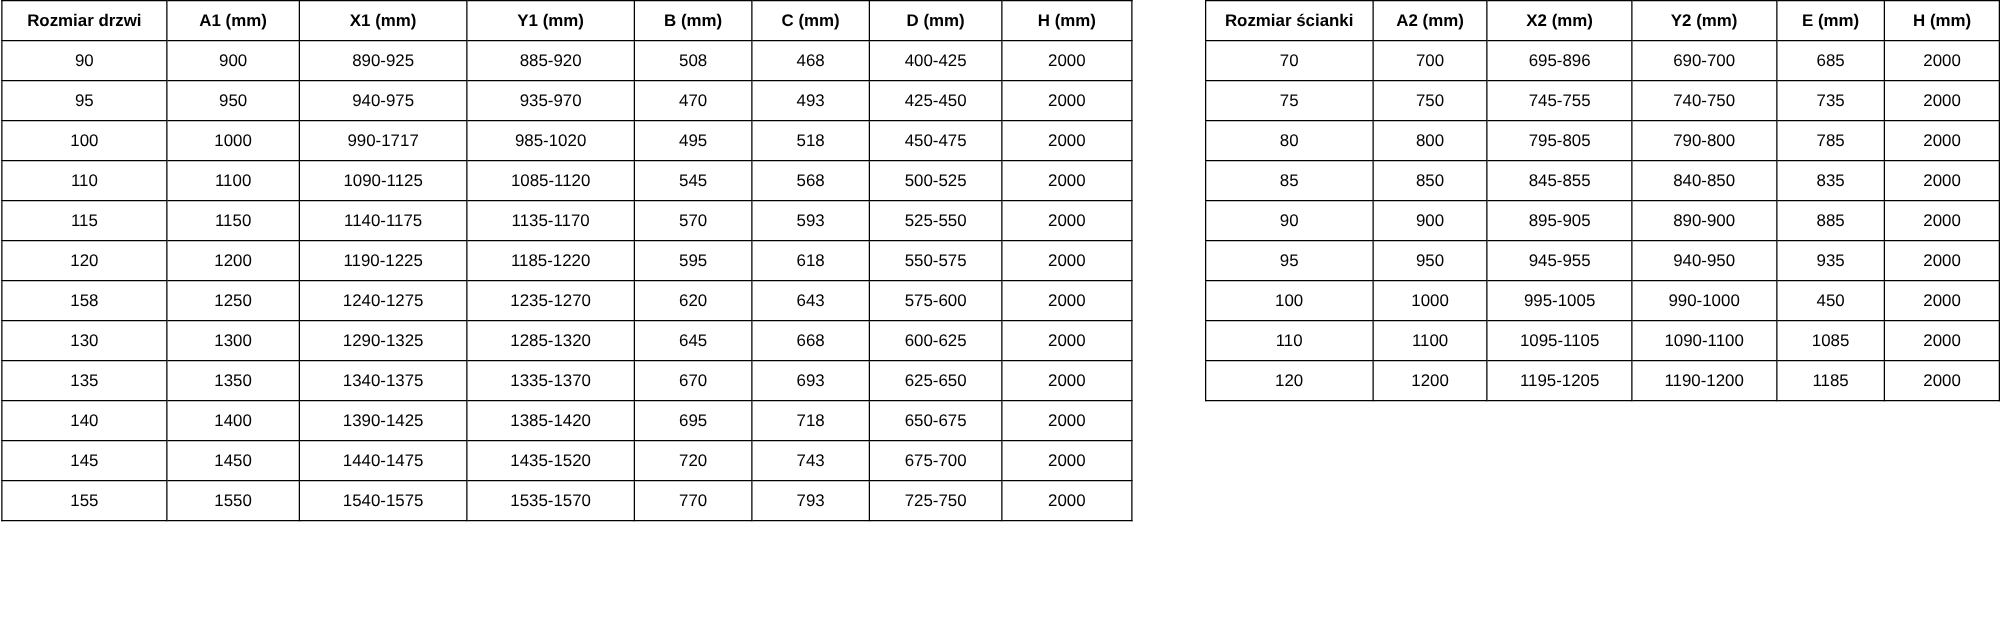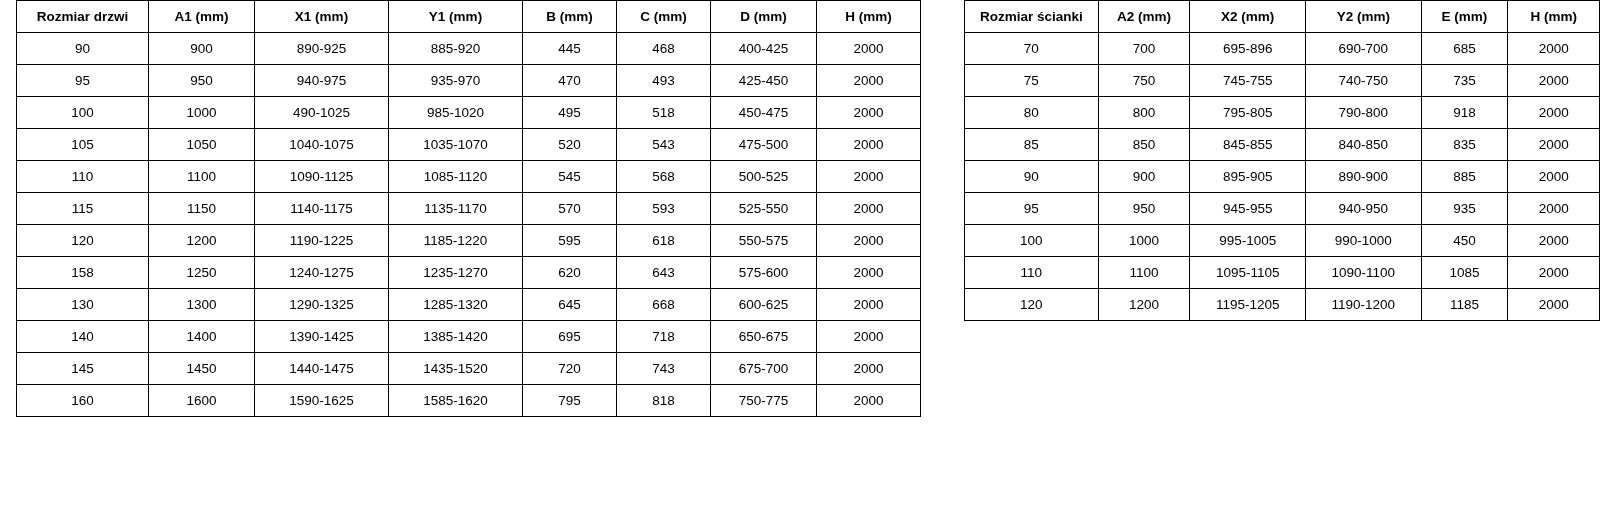--- a/index.html
+++ b/index.html
@@ -16,21 +16,21 @@
   }
   .page {
     position: relative;
     width: 1600px;
     height: 514px;
   }
   .table-wrap {
     position: absolute;
     top: 0;
   }
-  #doors-wrap { left: 16px; }
+  #doors-wrap { left: 1px; }
   #walls-wrap { left: 964px; }
 
   table.spec {
     border-collapse: collapse;
     table-layout: fixed;
   }
   table.spec th,
   table.spec td {
     border: 1px solid #000000;
     text-align: center;
@@ -94,53 +94,43 @@
             <th>D (mm)</th>
             <th>H (mm)</th>
           </tr>
       </thead>
       <tbody id="doors-body">
           <tr>
             <td>90</td>
             <td>900</td>
             <td>890-925</td>
             <td>885-920</td>
-            <td>445</td>
+            <td>508</td>
             <td>468</td>
             <td>400-425</td>
             <td>2000</td>
           </tr>
           <tr>
             <td>95</td>
             <td>950</td>
             <td>940-975</td>
             <td>935-970</td>
             <td>470</td>
             <td>493</td>
             <td>425-450</td>
             <td>2000</td>
           </tr>
           <tr>
             <td>100</td>
             <td>1000</td>
-            <td>490-1025</td>
+            <td>990-1717</td>
             <td>985-1020</td>
             <td>495</td>
             <td>518</td>
             <td>450-475</td>
-            <td>2000</td>
-          </tr>
-          <tr>
-            <td>105</td>
-            <td>1050</td>
-            <td>1040-1075</td>
-            <td>1035-1070</td>
-            <td>520</td>
-            <td>543</td>
-            <td>475-500</td>
             <td>2000</td>
           </tr>
           <tr>
             <td>110</td>
             <td>1100</td>
             <td>1090-1125</td>
             <td>1085-1120</td>
             <td>545</td>
             <td>568</td>
             <td>500-525</td>
@@ -180,47 +170,57 @@
             <td>130</td>
             <td>1300</td>
             <td>1290-1325</td>
             <td>1285-1320</td>
             <td>645</td>
             <td>668</td>
             <td>600-625</td>
             <td>2000</td>
           </tr>
           <tr>
+            <td>135</td>
+            <td>1350</td>
+            <td>1340-1375</td>
+            <td>1335-1370</td>
+            <td>670</td>
+            <td>693</td>
+            <td>625-650</td>
+            <td>2000</td>
+          </tr>
+          <tr>
             <td>140</td>
             <td>1400</td>
             <td>1390-1425</td>
             <td>1385-1420</td>
             <td>695</td>
             <td>718</td>
             <td>650-675</td>
             <td>2000</td>
           </tr>
           <tr>
             <td>145</td>
             <td>1450</td>
             <td>1440-1475</td>
             <td>1435-1520</td>
             <td>720</td>
             <td>743</td>
             <td>675-700</td>
             <td>2000</td>
           </tr>
           <tr>
-            <td>160</td>
-            <td>1600</td>
-            <td>1590-1625</td>
-            <td>1585-1620</td>
-            <td>795</td>
-            <td>818</td>
-            <td>750-775</td>
+            <td>155</td>
+            <td>1550</td>
+            <td>1540-1575</td>
+            <td>1535-1570</td>
+            <td>770</td>
+            <td>793</td>
+            <td>725-750</td>
             <td>2000</td>
           </tr>
         </tbody>
     </table>
   </div>
 
   <div class="table-wrap" id="walls-wrap">
     <table class="spec" id="walls-table">
       <colgroup>
         <col class="c0">
@@ -255,21 +255,21 @@
             <td>745-755</td>
             <td>740-750</td>
             <td>735</td>
             <td>2000</td>
           </tr>
           <tr>
             <td>80</td>
             <td>800</td>
             <td>795-805</td>
             <td>790-800</td>
-            <td>918</td>
+            <td>785</td>
             <td>2000</td>
           </tr>
           <tr>
             <td>85</td>
             <td>850</td>
             <td>845-855</td>
             <td>840-850</td>
             <td>835</td>
             <td>2000</td>
           </tr>

